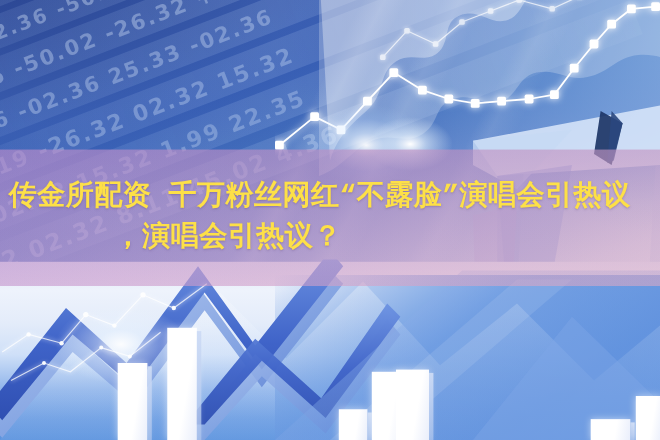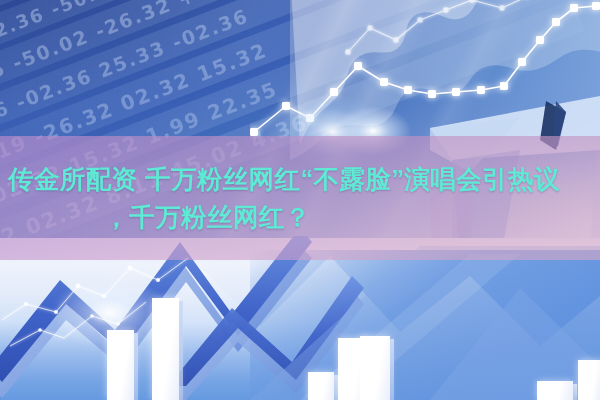--- a/index.html
+++ b/index.html
@@ -232,22 +232,22 @@
        rgba(175,135,195,0.10) 40%,
        rgba(205,160,195,0.08) 100%);
   }
 
   
   #headline {
     position: absolute;
     left: 8px;
     top: 160px;
     width: 584px;
-    color: #5eead4;
-    font-family: Liberation Sans, sans-serif;
+    color: #fde047;
+    font-family: Liberation Mono, monospace;
     font-weight: 700;
     font-size: 25.5px;
     line-height: 38px;
     letter-spacing: 0.4px;
     text-shadow: 0 1px 2px rgba(90,60,120,0.35);
     text-align: justify;
   }
   #headline .l1 { display:block; text-align: left; white-space: nowrap; }
   #headline .l2 { display:block; text-align: center; white-space: nowrap; padding-right: 186px; }
 
@@ -433,16 +433,16 @@
       <div class="bar" style="left: 360px; top: 336px; width: 30px; height: 64px;"></div>
       <div class="bar" style="left: 537px; top: 381px; width: 36px; height: 19px;"></div>
       <div class="bar" style="left: 578px; top: 360px; width: 24px; height: 40px;"></div>
     </div>
 
   <div id="pinkBand"></div>
   <div id="pinkBandTint"></div>
 
   <div id="headline">
     <span class="l1">传金所配资 千万粉丝网红“不露脸”演唱会引热议</span>
-    <span class="l2">，千万粉丝网红？</span>
+    <span class="l2">，演唱会引热议？</span>
   </div>
 
 </div>
 
 </body></html>

